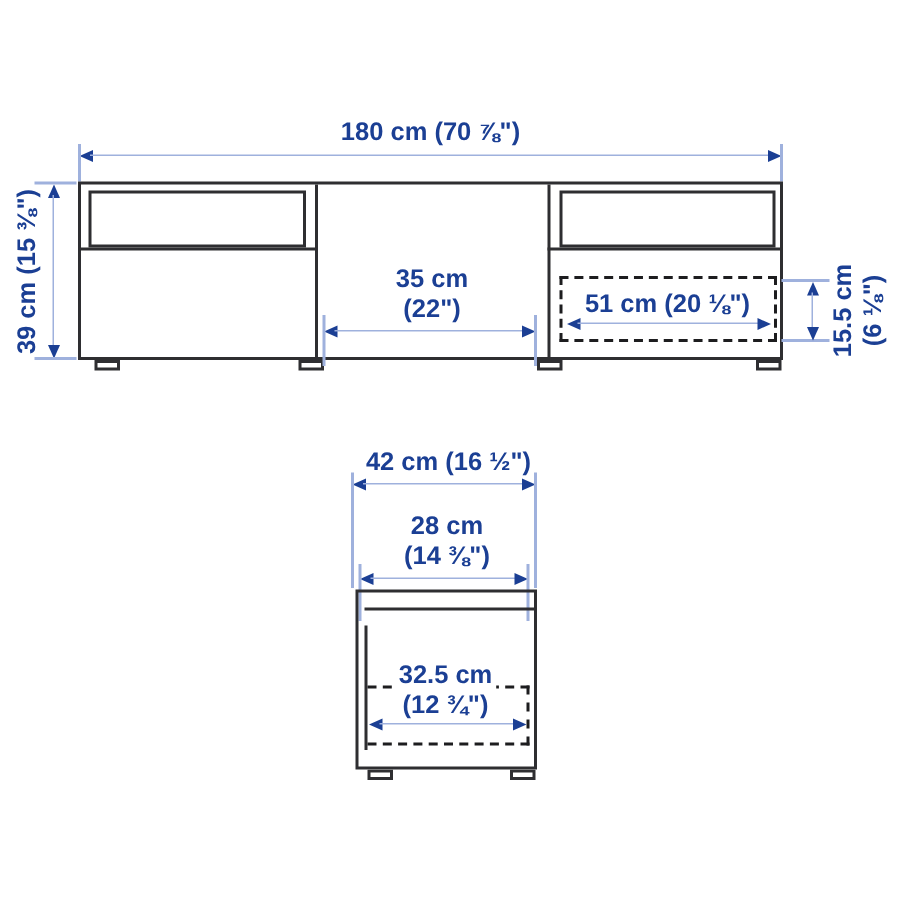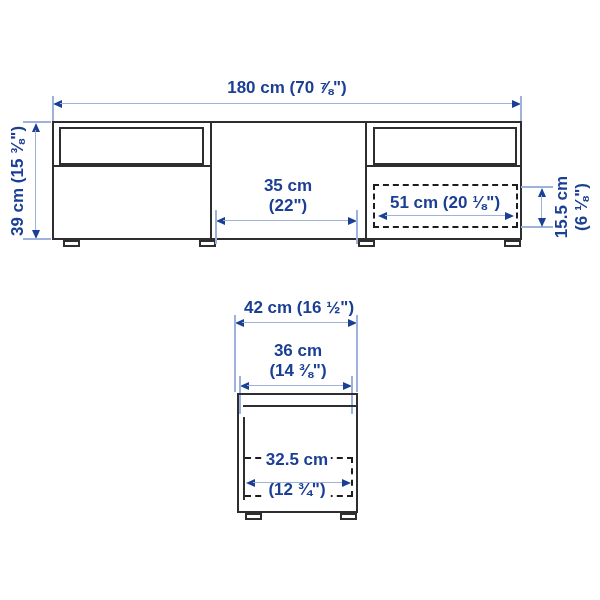--- a/index.html
+++ b/index.html
@@ -24,21 +24,21 @@
   .dim{
     position:absolute;font-weight:700;font-size:17px;line-height:20px;
     color:var(--navy);white-space:nowrap;text-align:center;
     transform:translateX(-50%);
   }
   .dim-rot{
     position:absolute;font-weight:700;font-size:17px;line-height:20px;
     color:var(--navy);white-space:nowrap;text-align:center;
     transform:translate(-50%,-50%) rotate(-90deg);
   }
-  .bgw{background:var(--bg);padding:0 3px;margin-top:10px;}
+  .bgw{background:var(--bg);padding:0 3px;}
   
   .ext{position:absolute;background:var(--lblue);}
   
   .arrow-h{position:absolute;height:9px;}
   .arrow-h .shaft{position:absolute;left:7px;right:7px;top:3.6px;height:1.7px;background:var(--lblue);}
   .arrow-h::before{content:"";position:absolute;left:0;top:0.6px;width:0;height:0;
     border-top:4px solid transparent;border-bottom:4px solid transparent;border-right:9px solid var(--navy);}
   .arrow-h::after{content:"";position:absolute;right:0;top:0.6px;width:0;height:0;
     border-top:4px solid transparent;border-bottom:4px solid transparent;border-left:9px solid var(--navy);}
   .arrow-v{position:absolute;width:9px;}
@@ -106,21 +106,21 @@
   </div>
 
   <div class="dim" style="left:299px;top:298px;">42 cm (16 ½")</div>
   <div class="arrow-h" style="left:235px;top:318px;width:122px;">
       <span class="shaft"></span>
     </div>
   <div class="ext" style="left:234px;top:315px;width:2px;height:77px;"></div>
   <div class="ext" style="left:356px;top:315px;width:2px;height:77px;"></div>
 
   <div class="dim" style="left:298px;top:341px;">
-    <div>36 cm</div>
+    <div>28 cm</div>
     <div>(14 ⅜")</div>
   </div>
   <div class="arrow-h" style="left:240px;top:381px;width:112px;">
       <span class="shaft"></span>
     </div>
   <div class="ext" style="left:239px;top:376px;width:2px;height:38px;"></div>
   <div class="ext" style="left:351px;top:376px;width:2px;height:38px;"></div>
 
   <div class="srect" style="left:237px;top:393px;width:121px;height:120px;"></div>
   <div class="sline" style="left:243px;top:405px;width:114px;height:2px;"></div>

